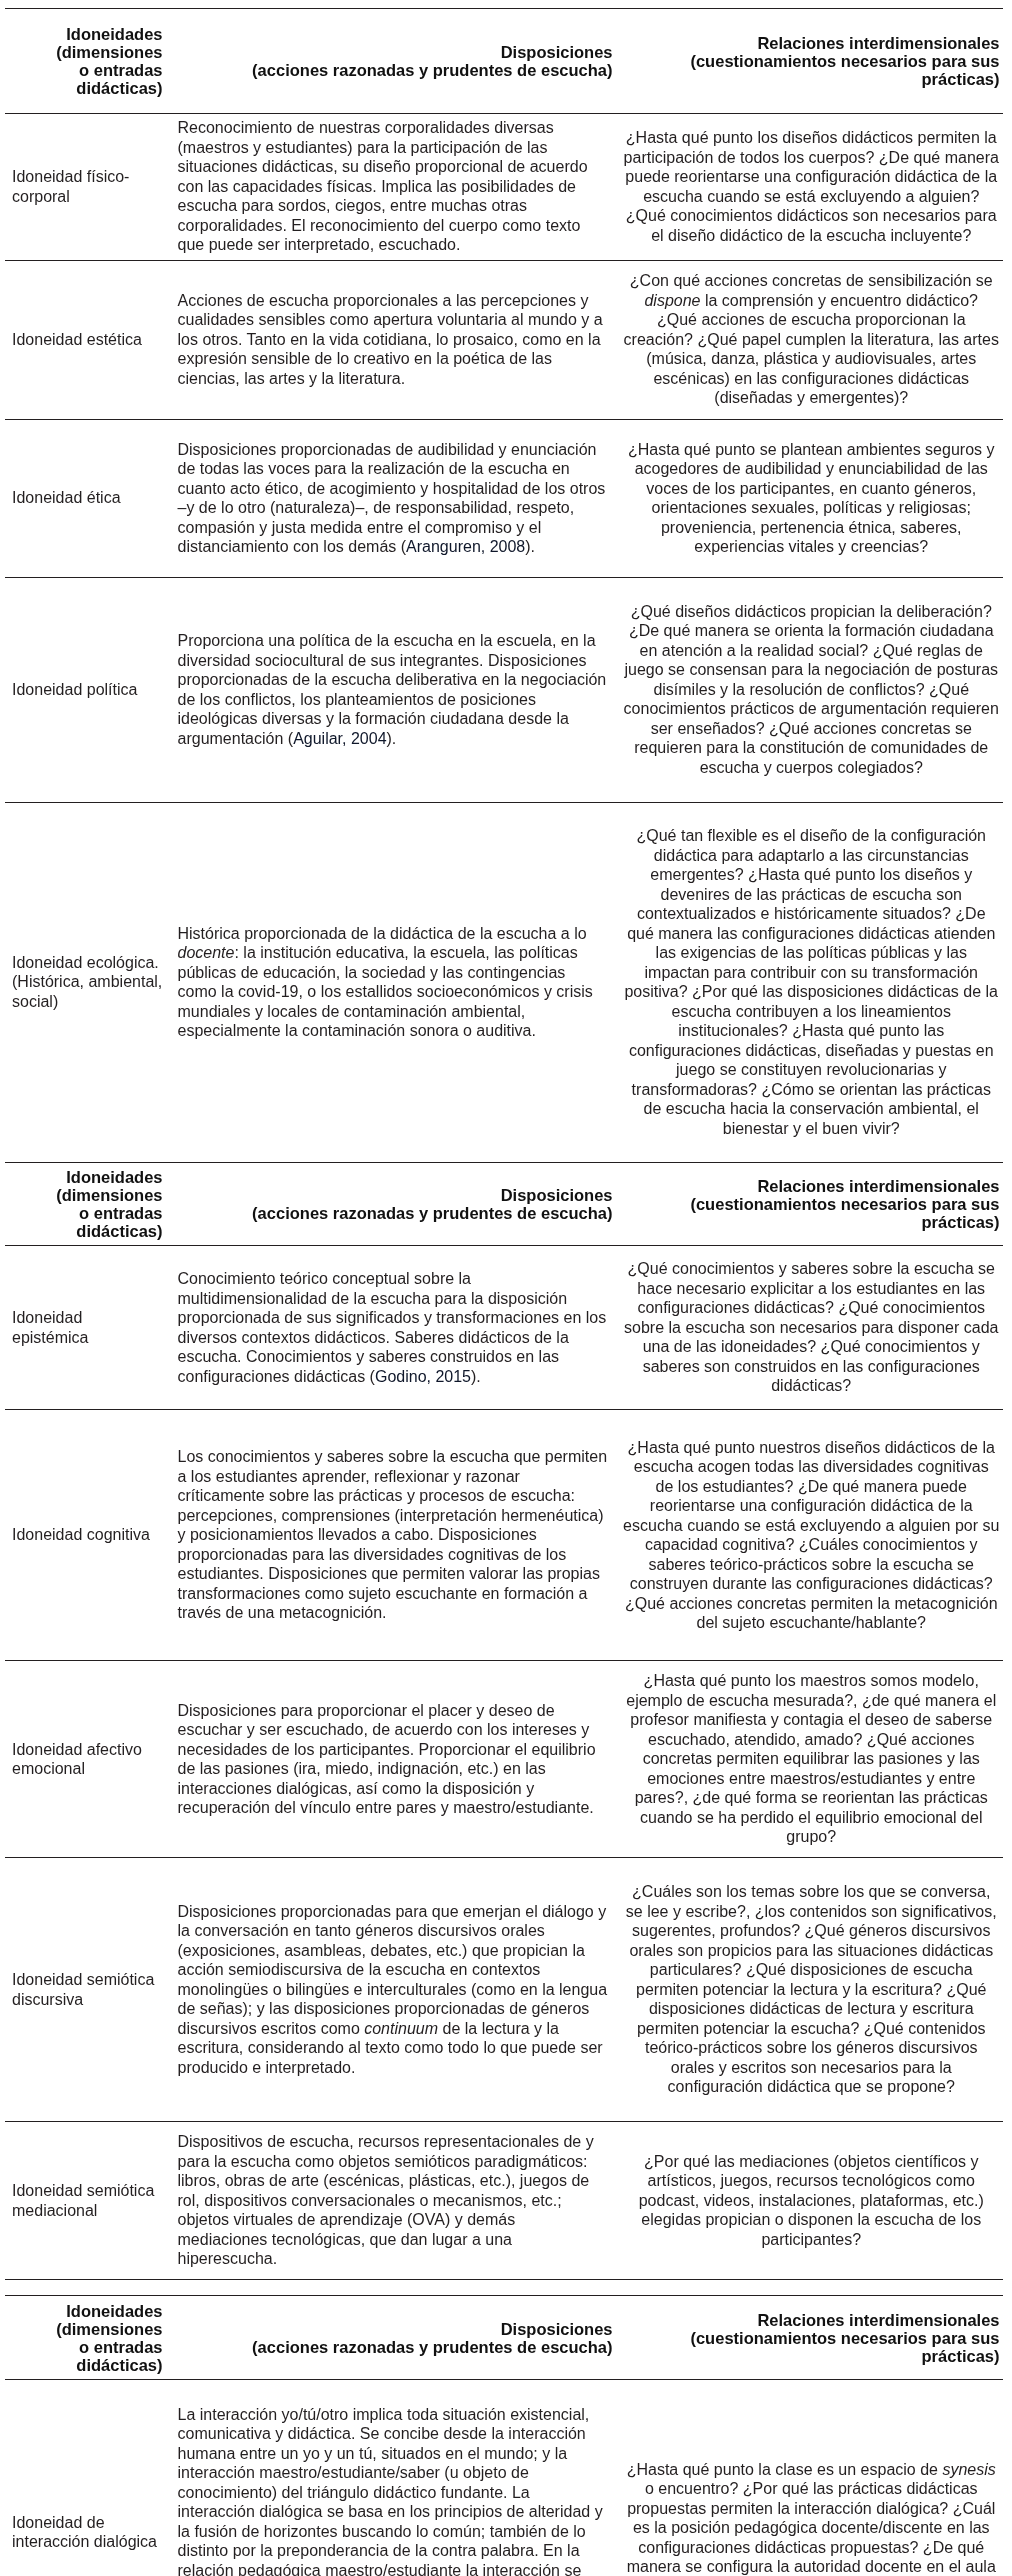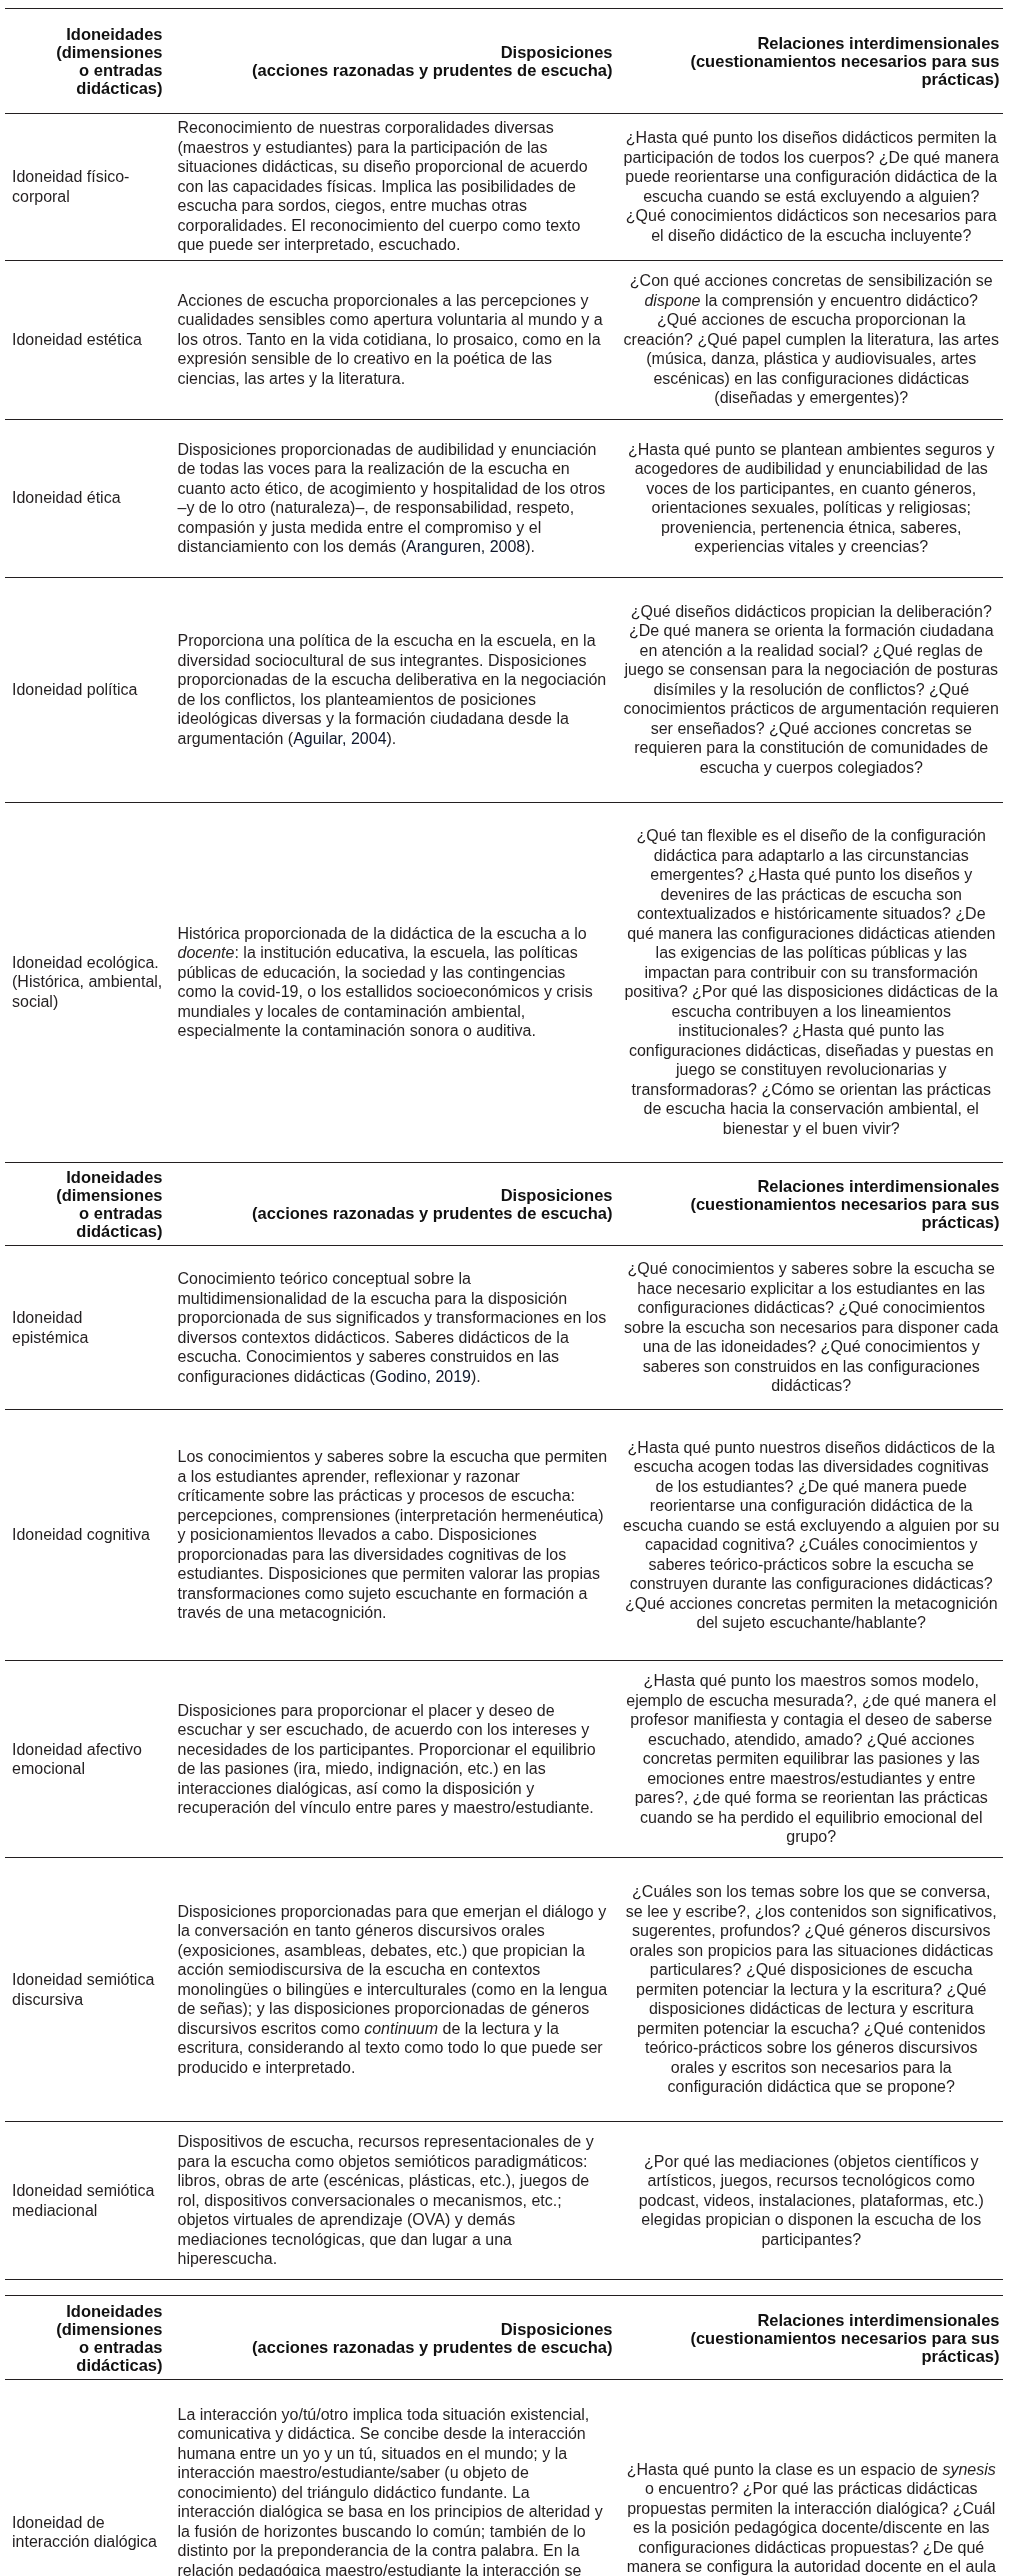--- a/index.html
+++ b/index.html
@@ -170,21 +170,21 @@
         </th>
         <th>
           <span class="sub">Relaciones interdimensionales</span>
           <span class="sub">(cuestionamientos necesarios para sus prácticas)</span>
         </th>
       </tr>
     </thead>
     <tbody>
       <tr style="height:164px;">
         <td class="name">Idoneidad epistémica</td>
-        <td class="disp"><span>Conocimiento teórico conceptual sobre la multidimensionalidad de la escucha para la disposición proporcionada de sus significados y transformaciones en los diversos contextos didácticos. Saberes didácticos de la escucha. Conocimientos y saberes construidos en las configuraciones didácticas (</span><span class="cite">Godino, 2019</span><span>).</span></td>
+        <td class="disp"><span>Conocimiento teórico conceptual sobre la multidimensionalidad de la escucha para la disposición proporcionada de sus significados y transformaciones en los diversos contextos didácticos. Saberes didácticos de la escucha. Conocimientos y saberes construidos en las configuraciones didácticas (</span><span class="cite">Godino, 2015</span><span>).</span></td>
         <td class="rel">¿Qué conocimientos y saberes sobre la escucha se hace necesario explicitar a los estudiantes en las configuraciones didácticas? ¿Qué conocimientos sobre la escucha son necesarios para disponer cada una de las idoneidades? ¿Qué conocimientos y saberes son construidos en las configuraciones didácticas?</td>
       </tr>
       <tr style="height:251px;">
         <td class="name">Idoneidad cognitiva</td>
         <td class="disp">Los conocimientos y saberes sobre la escucha que permiten a los estudiantes aprender, reflexionar y razonar críticamente sobre las prácticas y procesos de escucha: percepciones, comprensiones (interpretación hermenéutica) y posicionamientos llevados a cabo. Disposiciones proporcionadas para las diversidades cognitivas de los estudiantes. Disposiciones que permiten valorar las propias transformaciones como sujeto escuchante en formación a través de una metacognición.</td>
         <td class="rel">¿Hasta qué punto nuestros diseños didácticos de la escucha acogen todas las diversidades cognitivas de los estudiantes? ¿De qué manera puede reorientarse una configuración didáctica de la escucha cuando se está excluyendo a alguien por su capacidad cognitiva? ¿Cuáles conocimientos y saberes teórico-prácticos sobre la escucha se construyen durante las configuraciones didácticas? ¿Qué acciones concretas permiten la metacognición del sujeto escuchante/hablante?</td>
       </tr>
       <tr style="height:197px;">
         <td class="name">Idoneidad afectivo emocional</td>
         <td class="disp">Disposiciones para proporcionar el placer y deseo de escuchar y ser escuchado, de acuerdo con los intereses y necesidades de los participantes. Proporcionar el equilibrio de las pasiones (ira, miedo, indignación, etc.) en las interacciones dialógicas, así como la disposición y recuperación del vínculo entre pares y maestro/estudiante.</td>

